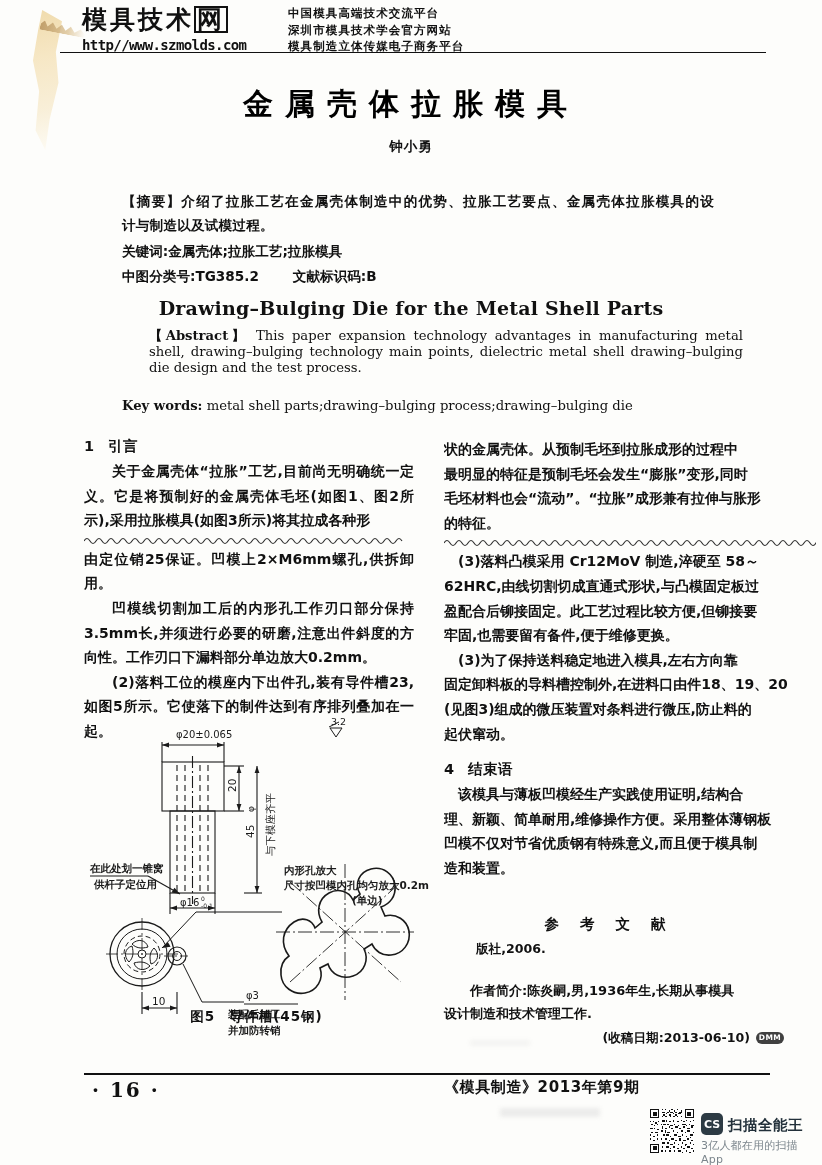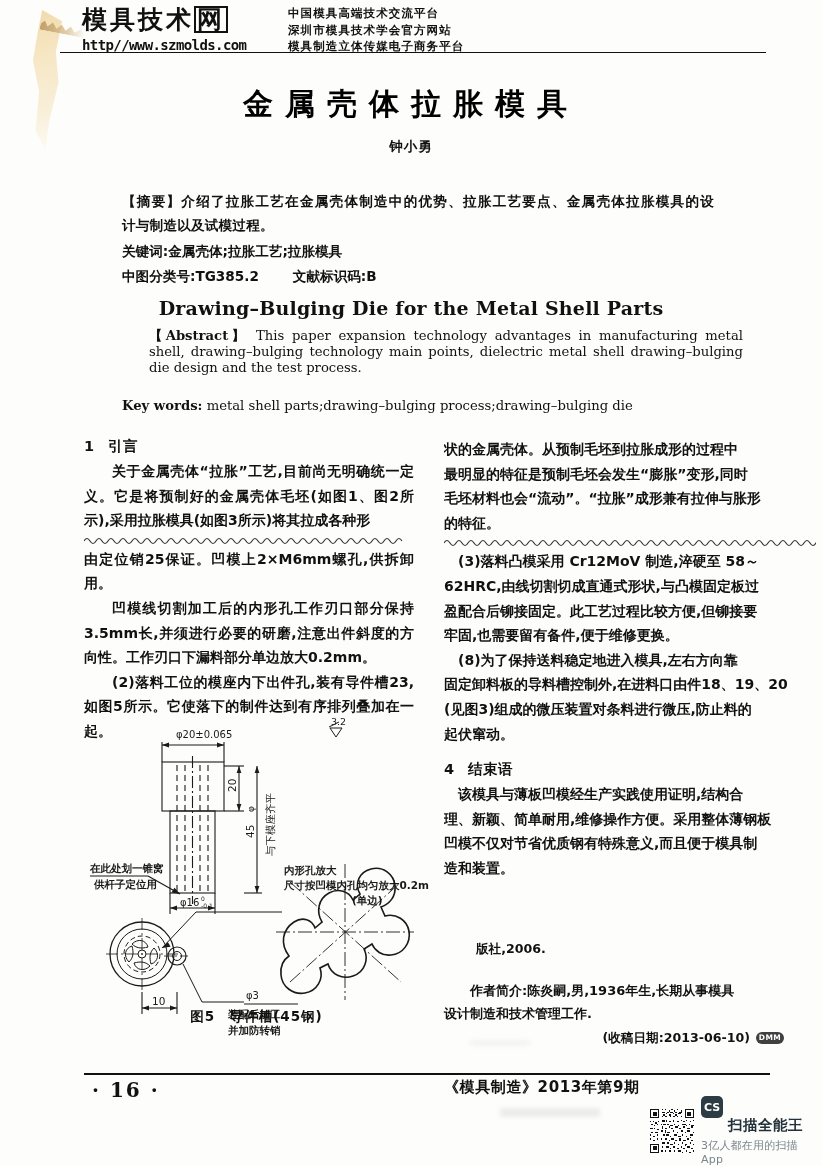--- a/index.html
+++ b/index.html
@@ -104,21 +104,21 @@
   .pgno{position:absolute;left:92px;top:1078px;font-size:20px;font-weight:600;
     letter-spacing:2px;font-family:"DejaVu Serif",serif;}
   .jrnl{position:absolute;left:444px;top:1078px;width:330px;text-align:left;
     font-size:15px;font-weight:700;letter-spacing:.6px;}
 
   
   .cs{position:absolute;left:650px;top:1104px;width:160px;height:54px;
     display:flex;align-items:center;gap:7px;}
   .qr{width:44px;height:44px;flex:0 0 44px;}
   .cs-r{display:flex;flex-direction:column;justify-content:center;}
-  .cs-top{display:flex;align-items:flex-start;gap:5px;}
+  .cs-top{display:flex;align-items:flex-end;gap:5px;}
   .cs-badge{width:22px;height:22px;border-radius:5px;background:#2d3b44;color:#fff;
     font-size:11px;font-weight:700;display:flex;align-items:center;justify-content:center;
     font-family:"DejaVu Sans",sans-serif;}
   .cs-name{font-size:14.5px;font-weight:700;color:#22303a;letter-spacing:.5px;margin-top:20px;}
   .cs-sub{font-size:11px;color:#7b858c;margin-top:3px;letter-spacing:.2px;}
 
   .smudge{position:absolute;background:#c9c9c9;opacity:.32;filter:blur(2px);}
 </style>
 </head>
 <body>
@@ -182,21 +182,21 @@
       <svg width="372" height="9" viewBox="0 0 372 9">
           <path d="M0 5 q3 -5 6 0 q3 5 6 0 q3 -5 6 0 q3 5 6 0 q3 -5 6 0 q3 5 6 0 q3 -5 6 0 q3 5 6 0 q3 -5 6 0 q3 5 6 0 q3 -5 6 0 q3 5 6 0 q3 -5 6 0 q3 5 6 0 q3 -5 6 0 q3 5 6 0 q3 -5 6 0 q3 5 6 0 q3 -5 6 0 q3 5 6 0 q3 -5 6 0 q3 5 6 0 q3 -5 6 0 q3 5 6 0 q3 -5 6 0 q3 5 6 0 q3 -5 6 0 q3 5 6 0 q3 -5 6 0 q3 5 6 0 q3 -5 6 0 q3 5 6 0 q3 -5 6 0 q3 5 6 0 q3 -5 6 0 q3 5 6 0 q3 -5 6 0 q3 5 6 0 q3 -5 6 0 q3 5 6 0 q3 -5 6 0 q3 5 6 0 q3 -5 6 0 q3 5 6 0 q3 -5 6 0 q3 5 6 0 q3 -5 6 0 q3 5 6 0 q3 -5 6 0 q3 5 6 0 q3 -5 6 0 q3 5 6 0 q3 -5 6 0 q3 5 6 0 q3 -5 6 0 q3 5 6 0 q3 -5 6 0 q3 5 6 0 q3 -5 6 0 q3 5 6 0 q3 -5 6 0 q3 5 6 0 q3 -5 6 0" fill="none" stroke="#2b2b2b" stroke-width="1.1"></path>
         </svg>
     </div>
 
     <p class="p">　(3)落料凸模采用 Cr12MoV 制造,淬硬至 58～</p>
     <p class="p">62HRC,由线切割切成直通式形状,与凸模固定板过</p>
     <p class="p">盈配合后铆接固定。此工艺过程比较方便,但铆接要</p>
     <p class="p">牢固,也需要留有备件,便于维修更换。</p>
 
-    <p class="p">　(8)为了保持送料稳定地进入模具,左右方向靠</p>
+    <p class="p">　(3)为了保持送料稳定地进入模具,左右方向靠</p>
     <p class="p">固定卸料板的导料槽控制外,在进料口由件18、19、20</p>
     <p class="p">(见图3)组成的微压装置对条料进行微压,防止料的</p>
     <p class="p">起伏窜动。</p>
 
     <div class="h2" style="margin-top:14px;"><span class="n">4</span><span>结束语</span></div>
     <p class="p">　该模具与薄板凹模经生产实践使用证明,结构合</p>
     <p class="p">理、新颖、简单耐用,维修操作方便。采用整体薄钢板</p>
     <p class="p">凹模不仅对节省优质钢有特殊意义,而且便于模具制</p>
     <p class="p">造和装置。</p>
   </div>
@@ -341,20 +341,21 @@
         <text x="162" y="283" font-size="10" stroke="none" fill="#1a1a1a">φ3</text>
         <line x1="160" y1="288" x2="214" y2="288" stroke-width="1"></line>
         <text x="144" y="302" font-size="10.5" stroke="none" fill="#1a1a1a" font-weight="bold">装配后加工</text>
         <text x="144" y="318" font-size="10.5" stroke="none" fill="#1a1a1a" font-weight="bold">并加防转销</text>
       </g>
     </svg>
   </div>
 
   <div class="figcap">图5　导件槽(45钢)</div>
 
+  <div class="refhead">参 考 文 献</div>
   <div class="ref">
     <div class="l2">版社,2006.</div>
   </div>
   <div class="bio">
     <div class="i">作者简介:陈炎嗣,男,1936年生,长期从事模具</div>
     <div>设计制造和技术管理工作.</div>
   </div>
   <div class="recv">
     <span>(收稿日期:2013-06-10)</span><span class="dmm">DMM</span>
   </div>

